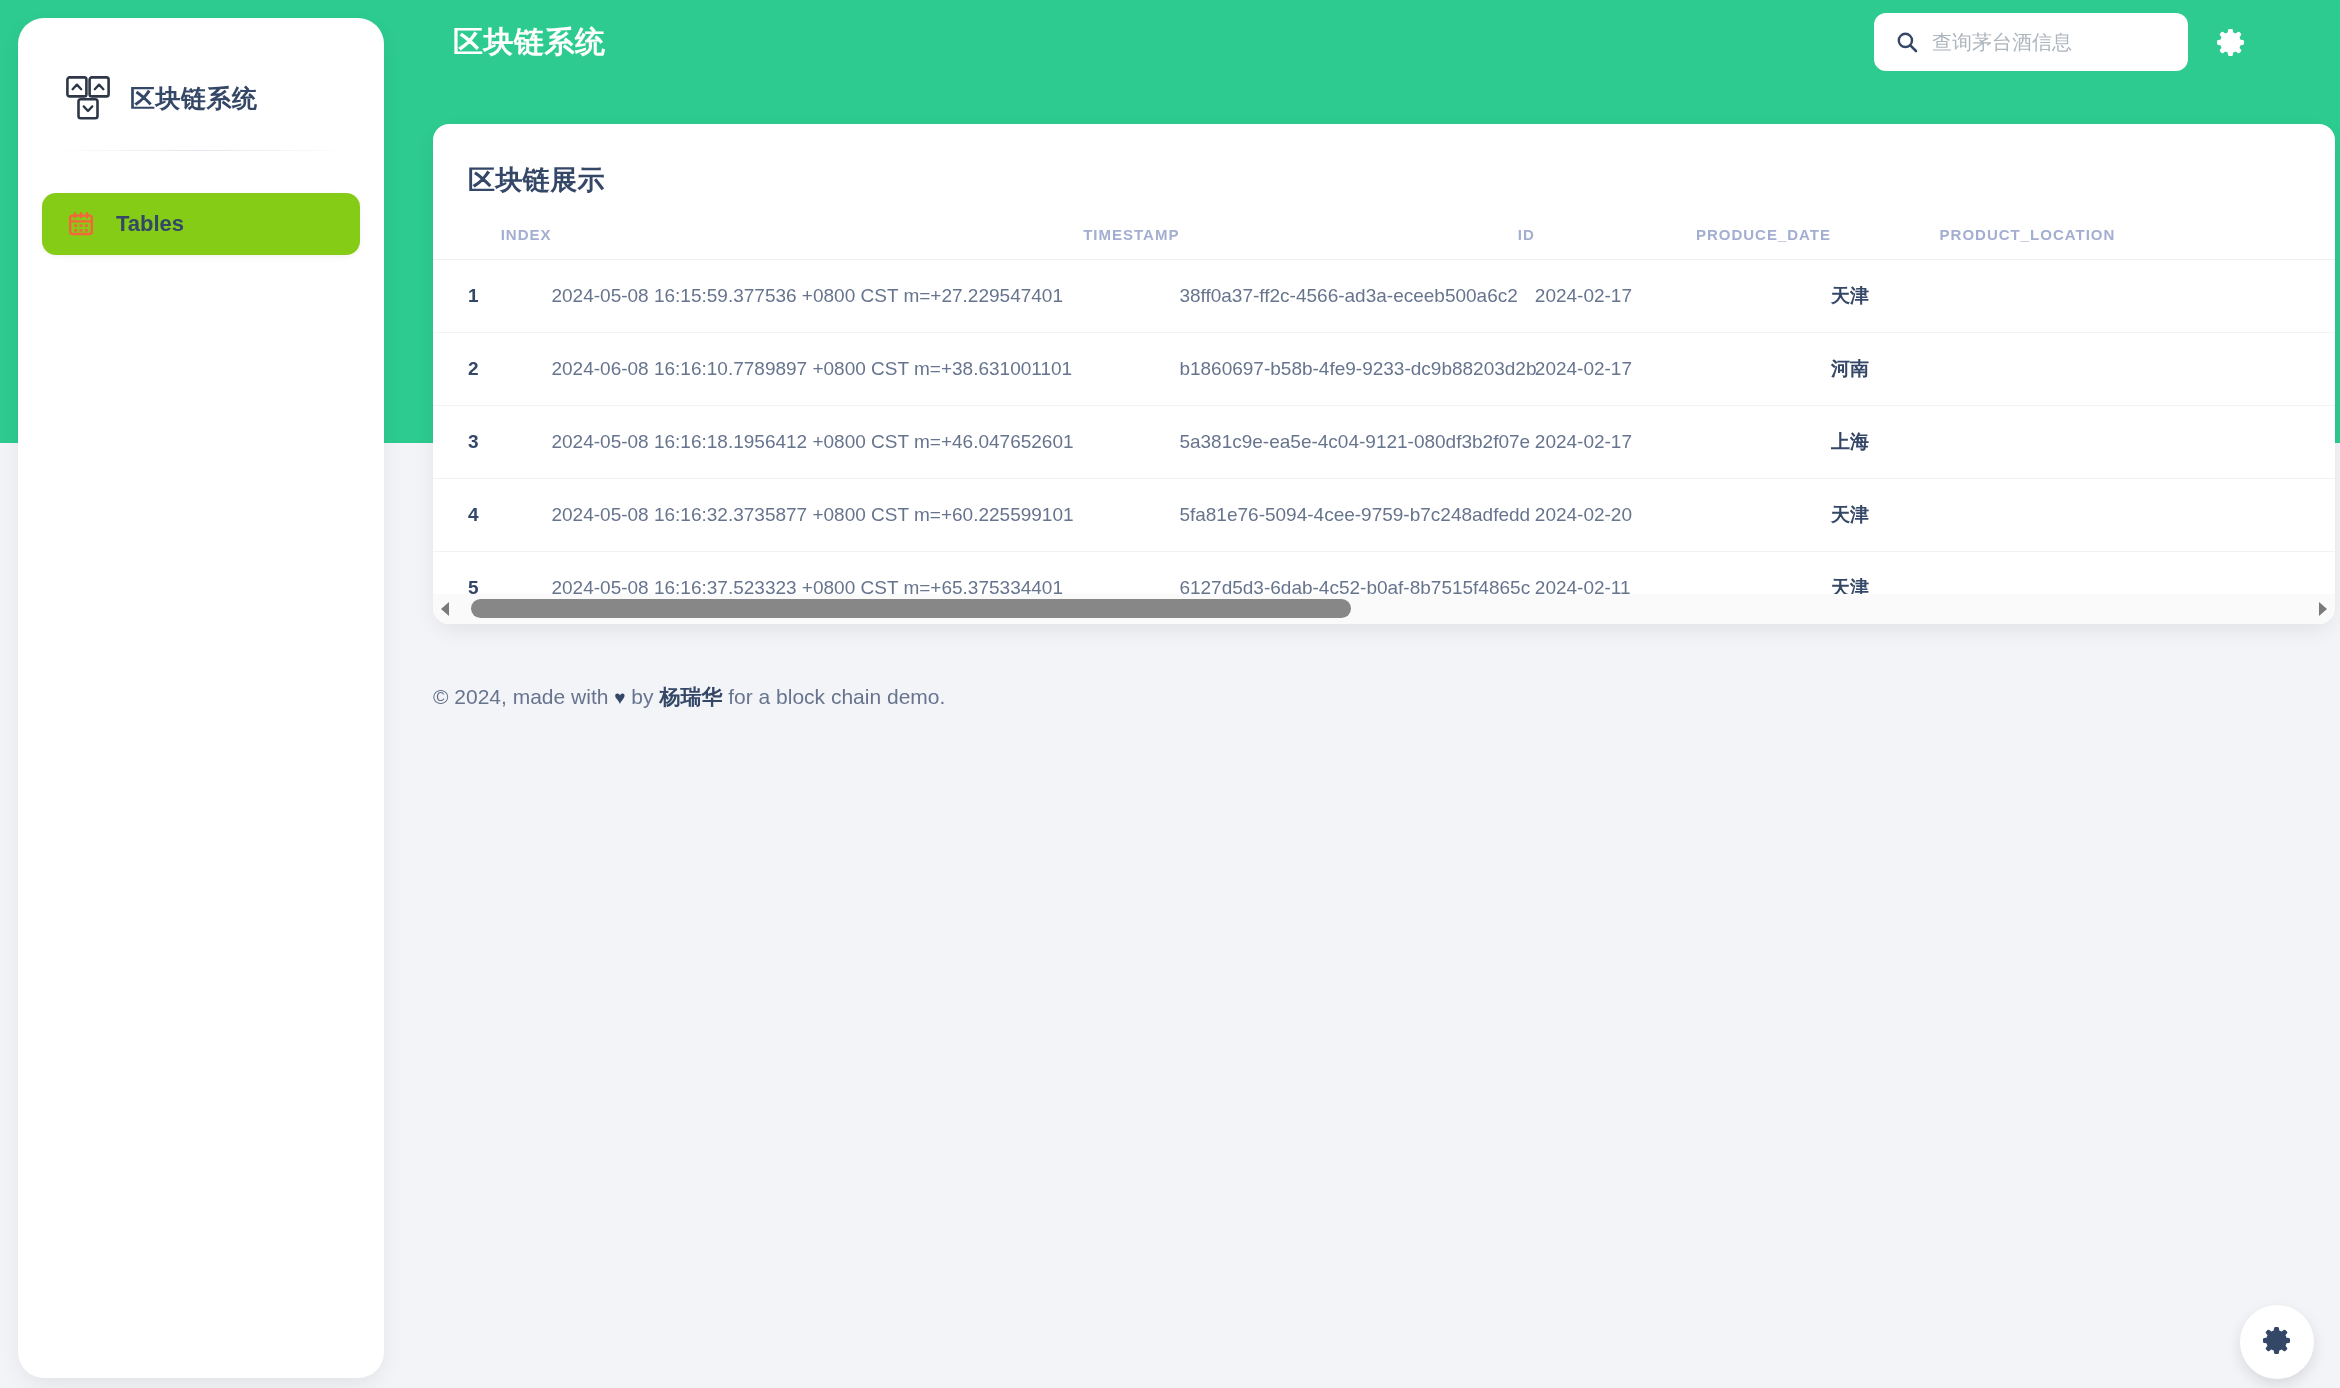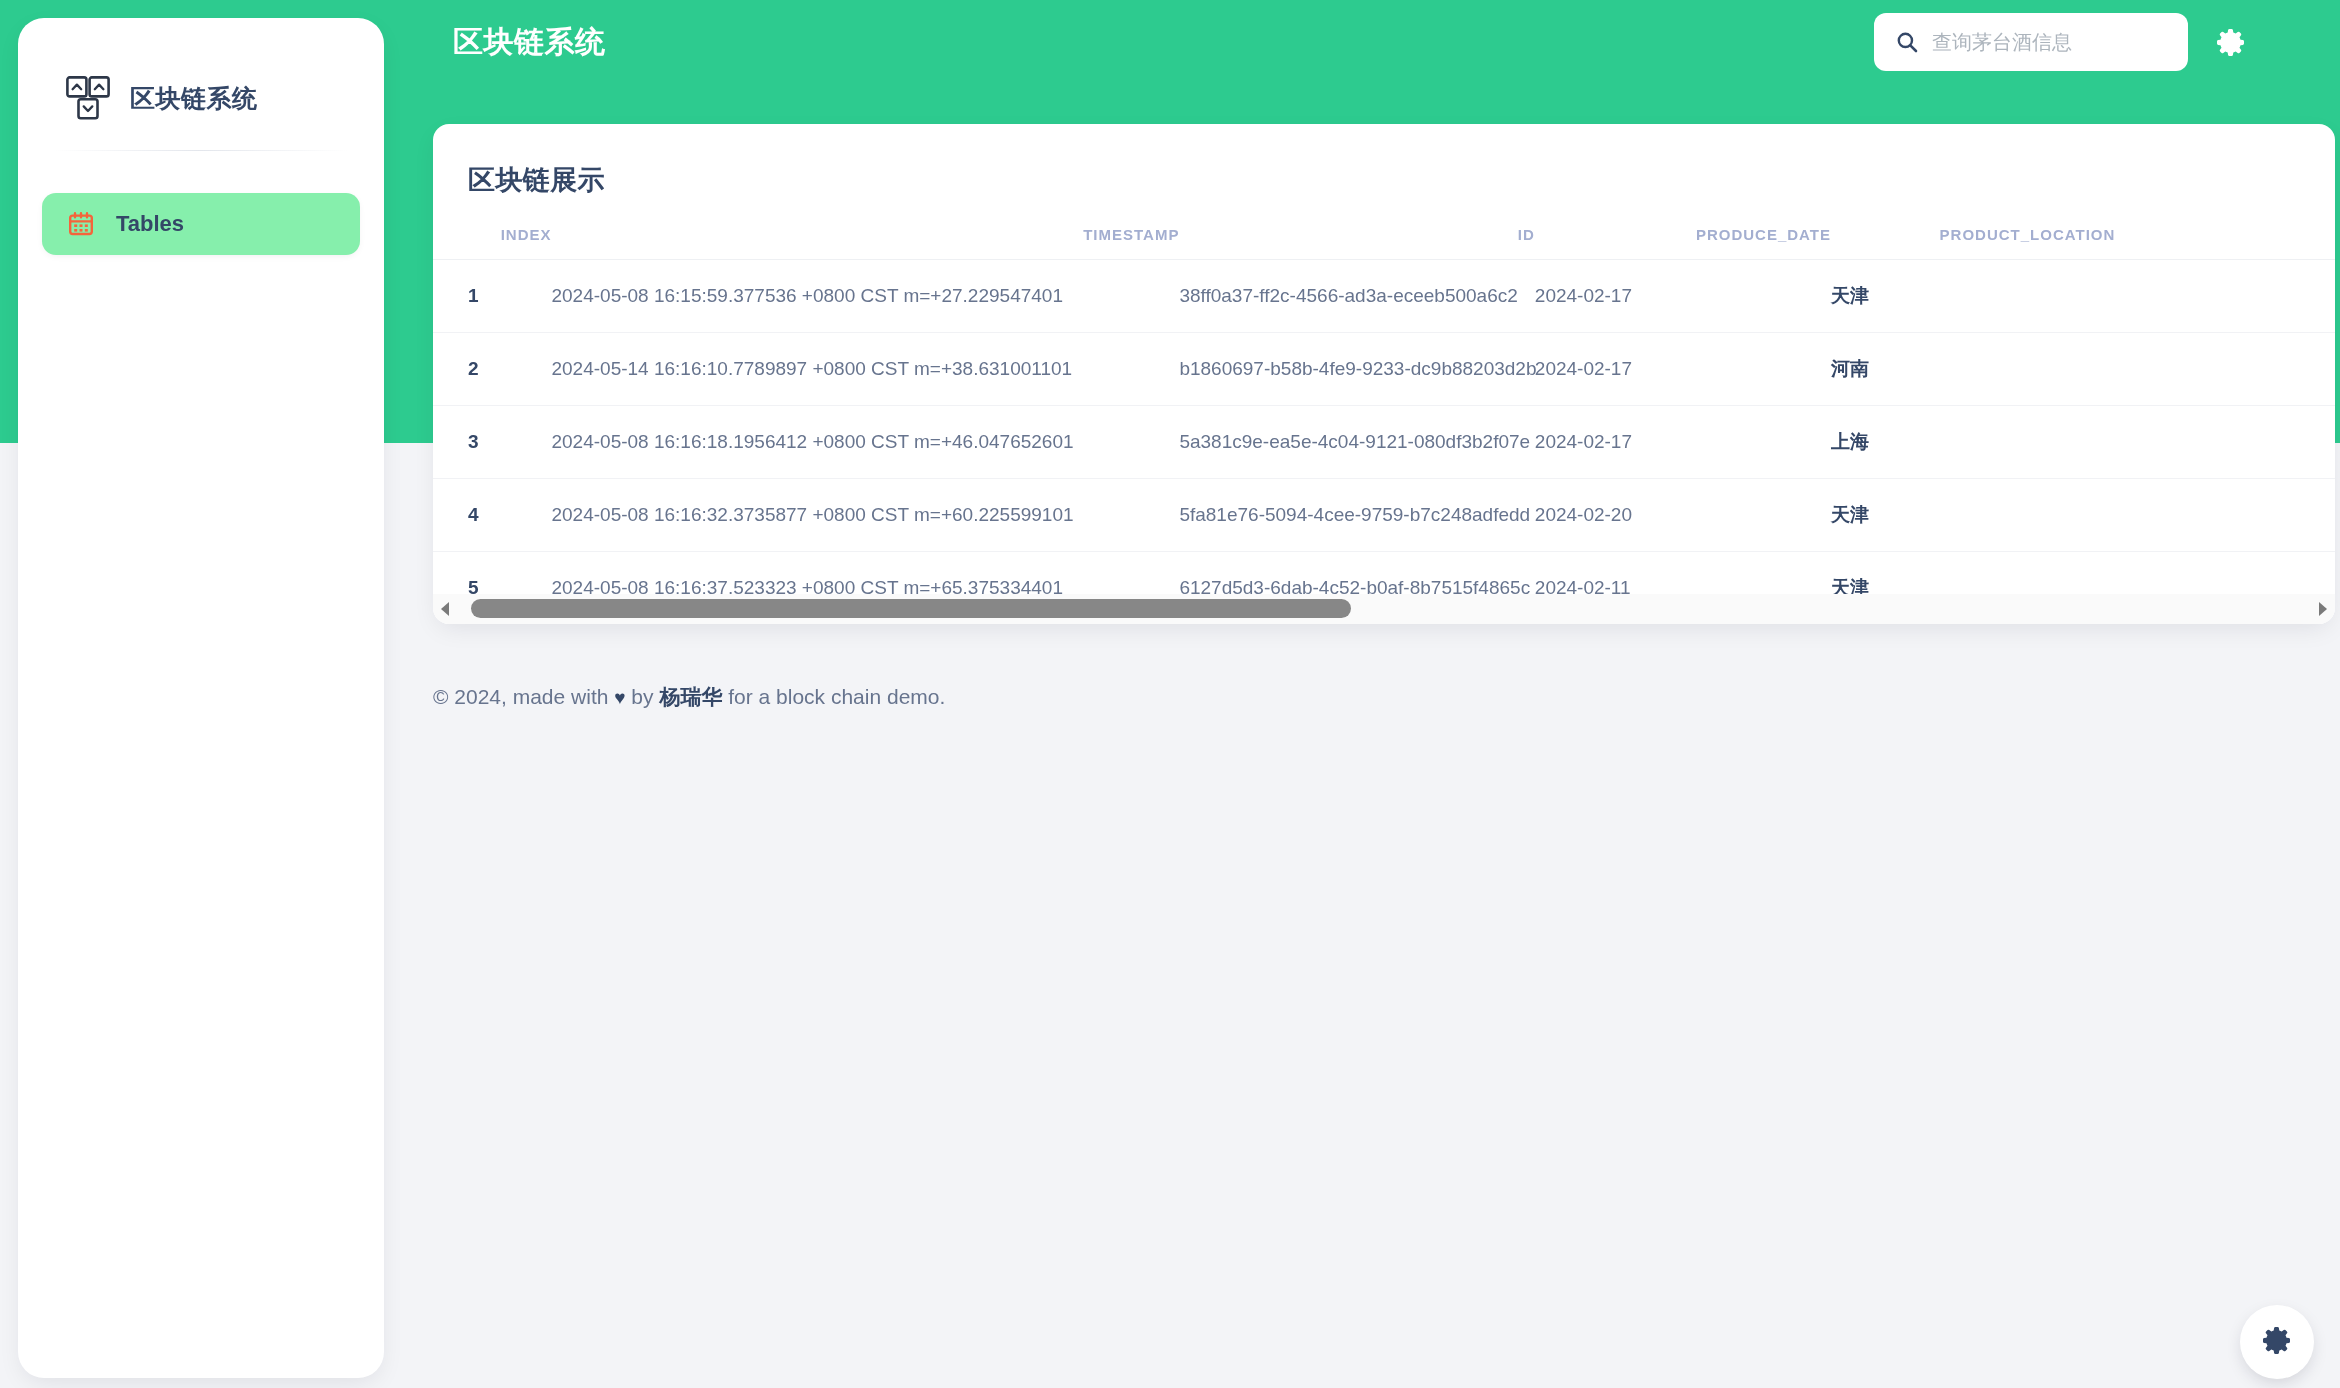--- a/index.html
+++ b/index.html
@@ -63,21 +63,21 @@
     display: flex;
     align-items: center;
     gap: 22px;
     height: 62px;
     padding: 0 26px;
     border-radius: 14px;
     margin-bottom: 20px;
     cursor: pointer;
   }
   .nav-item.active {
-    background: #86efac;
+    background: #84cc16;
     box-shadow: 0 2px 8px -3px rgba(20,20,43,0.10);
   }
   .nav-icon { width: 26px; height: 26px; flex: 0 0 auto; display: block; }
   .nav-label {
     font-size: 22px;
     color: #67748e;
     white-space: nowrap;
   }
   .nav-item.active .nav-label { color: #344767; font-weight: bold; }
 
@@ -323,21 +323,21 @@
         <tr>
           <td class="c-index idx">1</td>
           <td class="c-time">2024-05-08 16:15:59.377536 +0800 CST m=+27.229547401</td>
           <td class="c-id">38ff0a37-ff2c-4566-ad3a-eceeb500a6c2</td>
           <td class="c-pdate">2024-02-17</td>
           <td class="c-loc loc">天津</td>
           <td class="c-prod">2024-05-08 16:16:41.042491</td>
         </tr>
         <tr>
           <td class="c-index idx">2</td>
-          <td class="c-time">2024-05-14 16:16:10.7789897 +0800 CST m=+38.631001101</td>
+          <td class="c-time">2024-06-08 16:16:10.7789897 +0800 CST m=+38.631001101</td>
           <td class="c-id">b1860697-b58b-4fe9-9233-dc9b88203d2b</td>
           <td class="c-pdate">2024-02-17</td>
           <td class="c-loc loc">河南</td>
           <td class="c-prod">2024-05-08 16:16:45.700434</td>
         </tr>
         <tr>
           <td class="c-index idx">3</td>
           <td class="c-time">2024-05-08 16:16:18.1956412 +0800 CST m=+46.047652601</td>
           <td class="c-id">5a381c9e-ea5e-4c04-9121-080df3b2f07e</td>
           <td class="c-pdate">2024-02-17</td>

